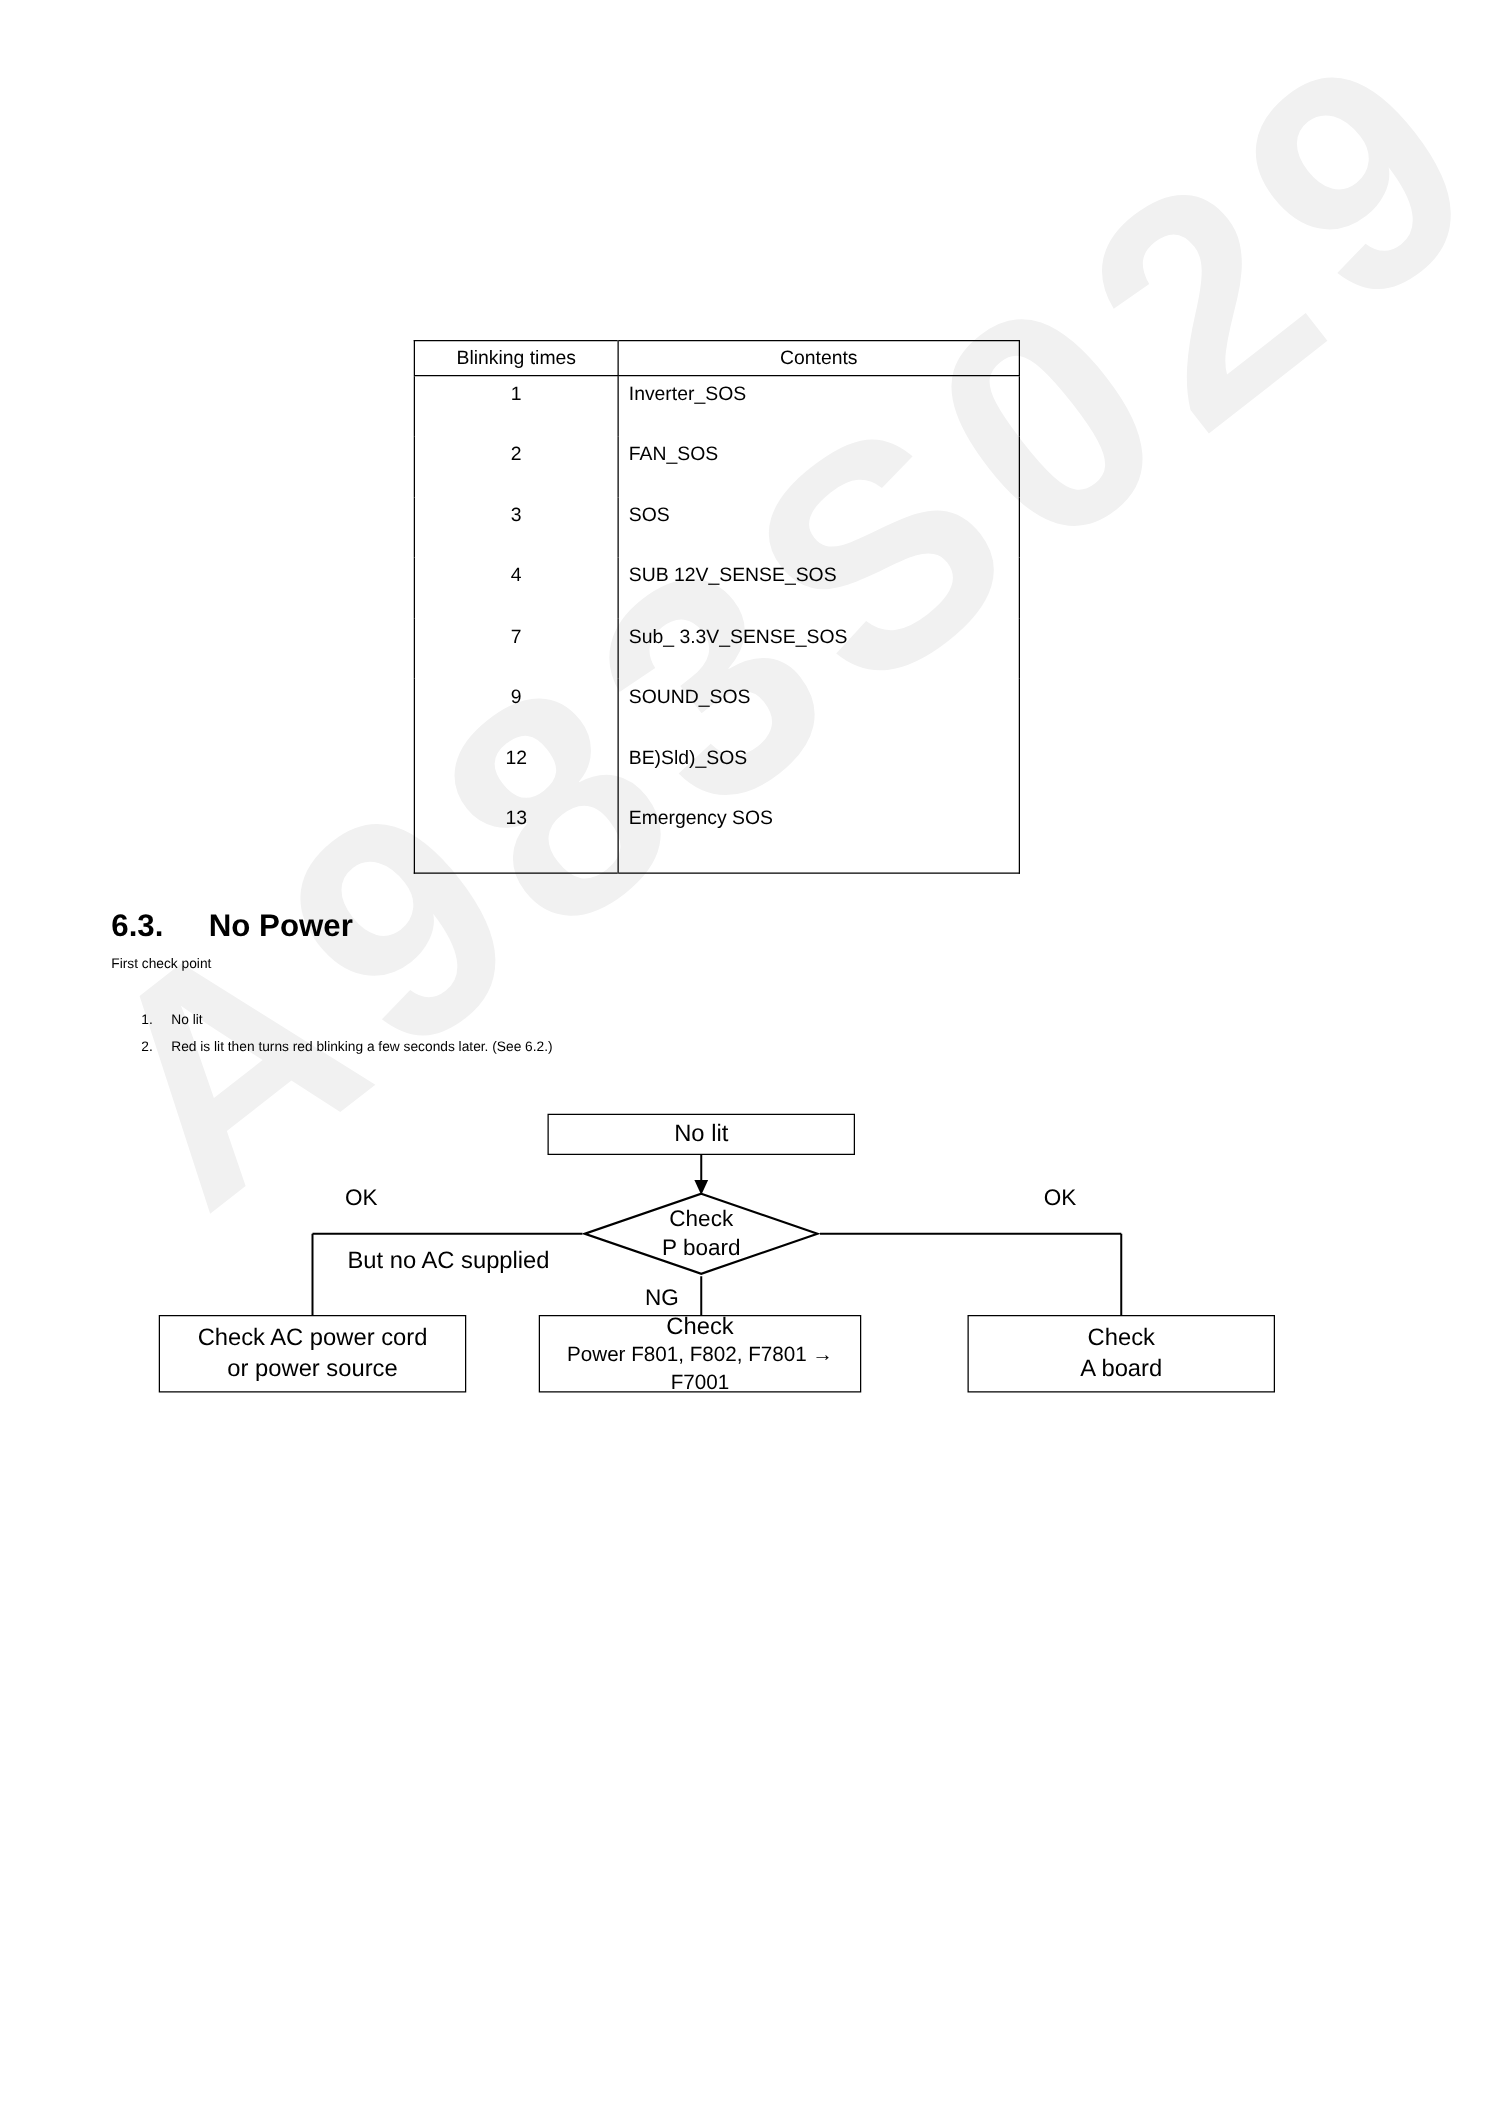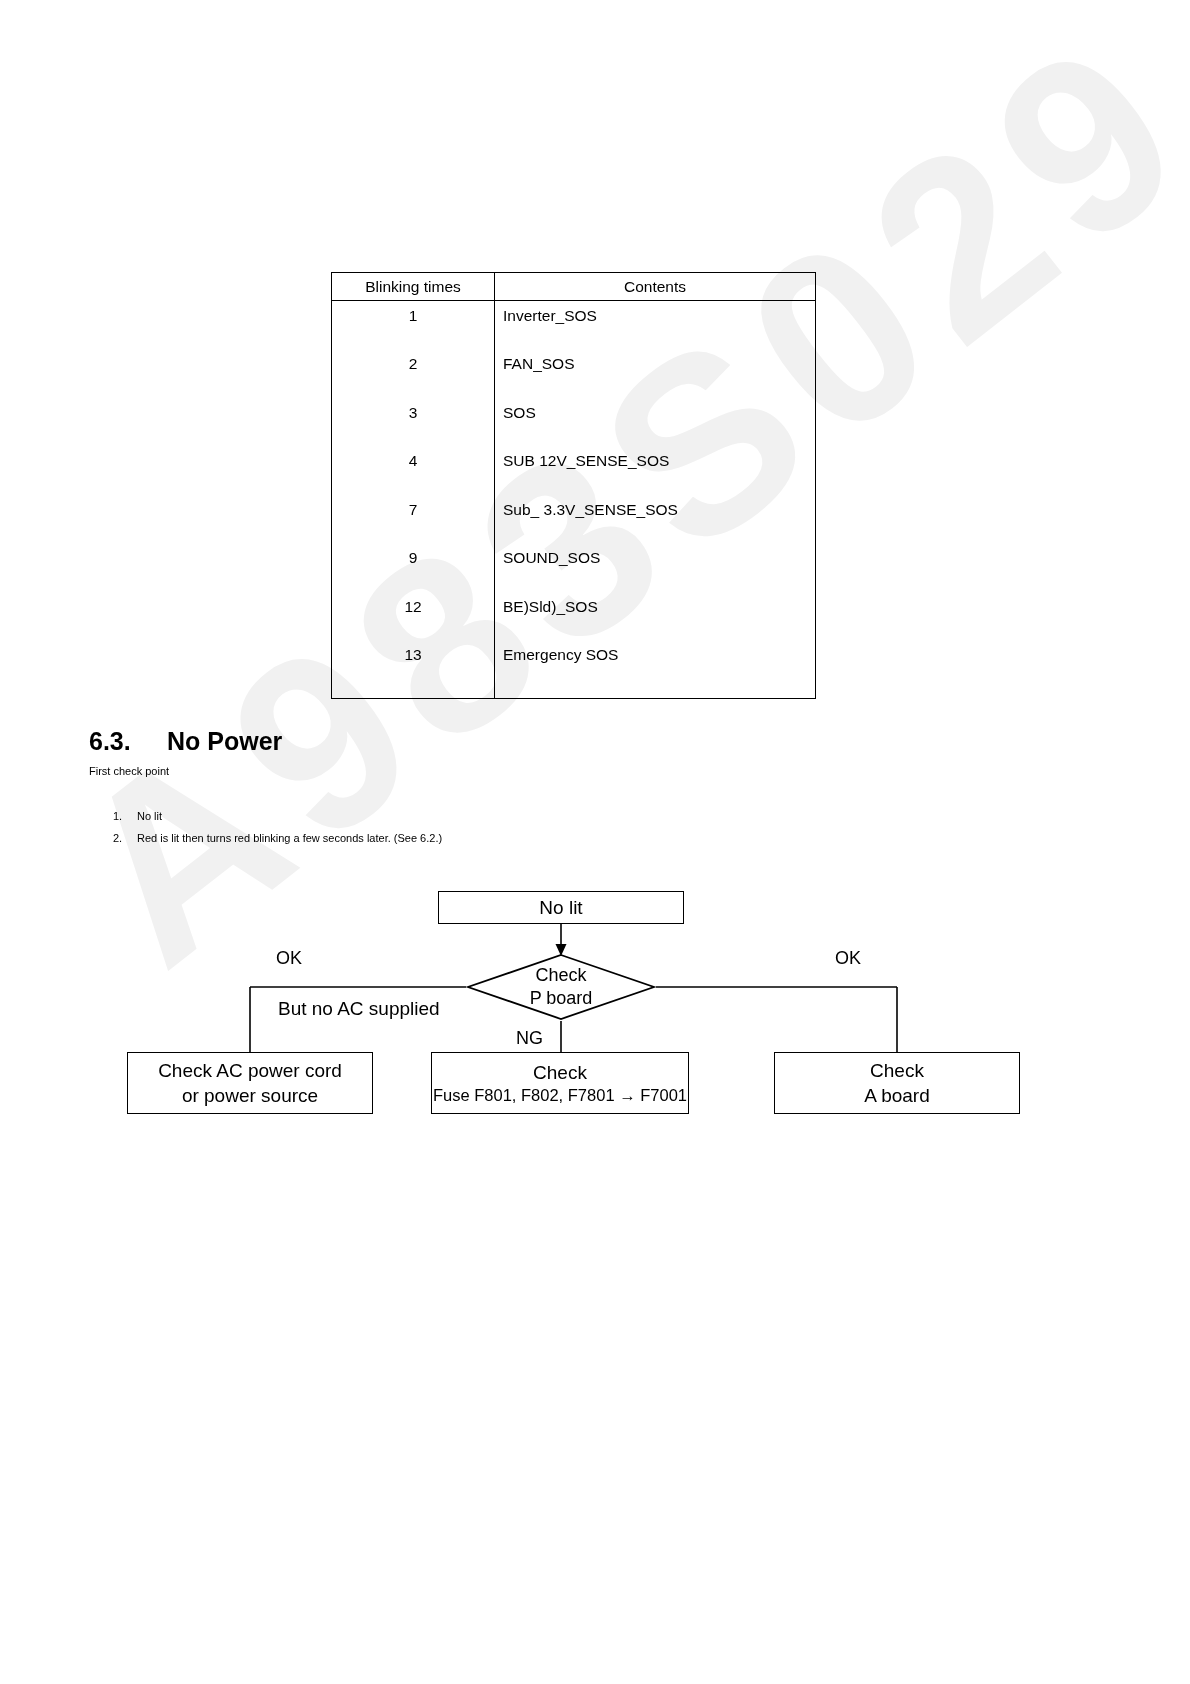--- a/index.html
+++ b/index.html
@@ -282,21 +282,21 @@
     <div class="fc-label" id="label-ng">NG</div>
     <div class="fc-label" id="label-no-ac">But no AC supplied</div>
 
     <div class="fc-box" id="box-ac-cord">
       <span>Check AC power cord</span>
       <span>or power source</span>
     </div>
 
     <div class="fc-box" id="box-fuse">
       <span class="l1">Check</span>
-      <span class="l2">Fuse F801, F802, F7801 → F7001</span>
+      <span class="l2">Power F801, F802, F7801 → F7001</span>
     </div>
 
     <div class="fc-box" id="box-a-board">
       <span>Check</span>
       <span>A board</span>
     </div>
 
   </div>
 
 </div>

